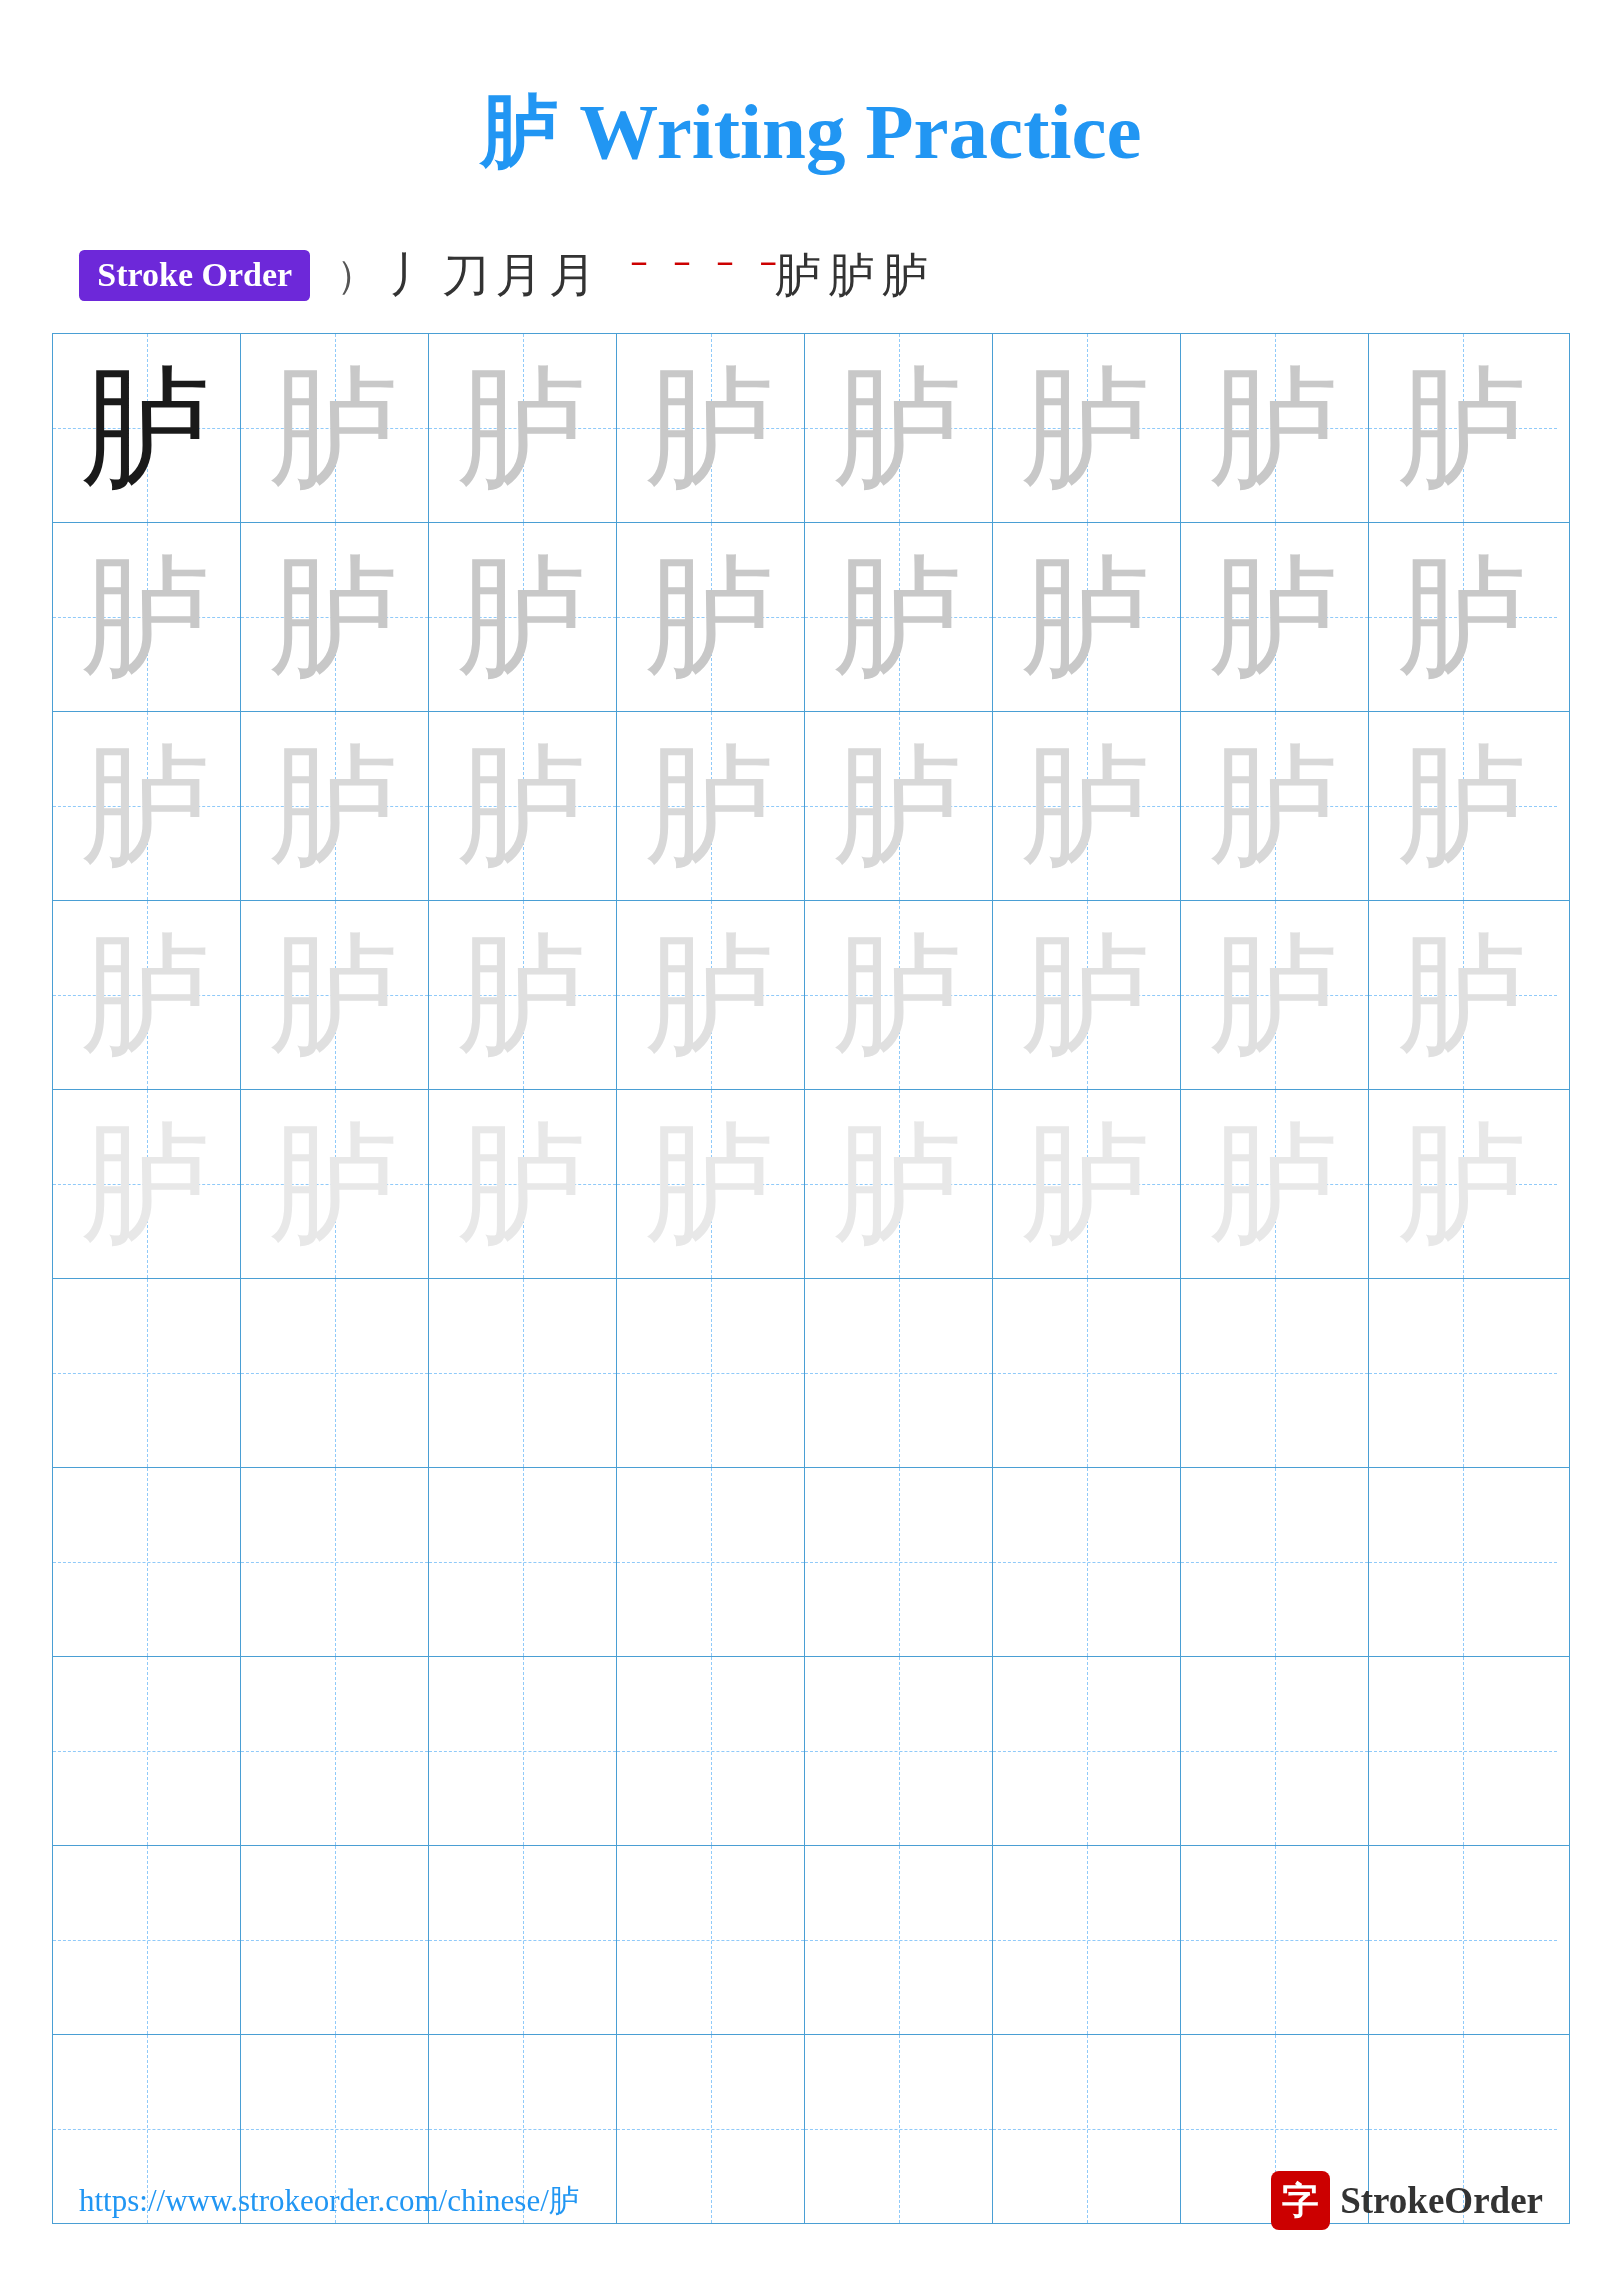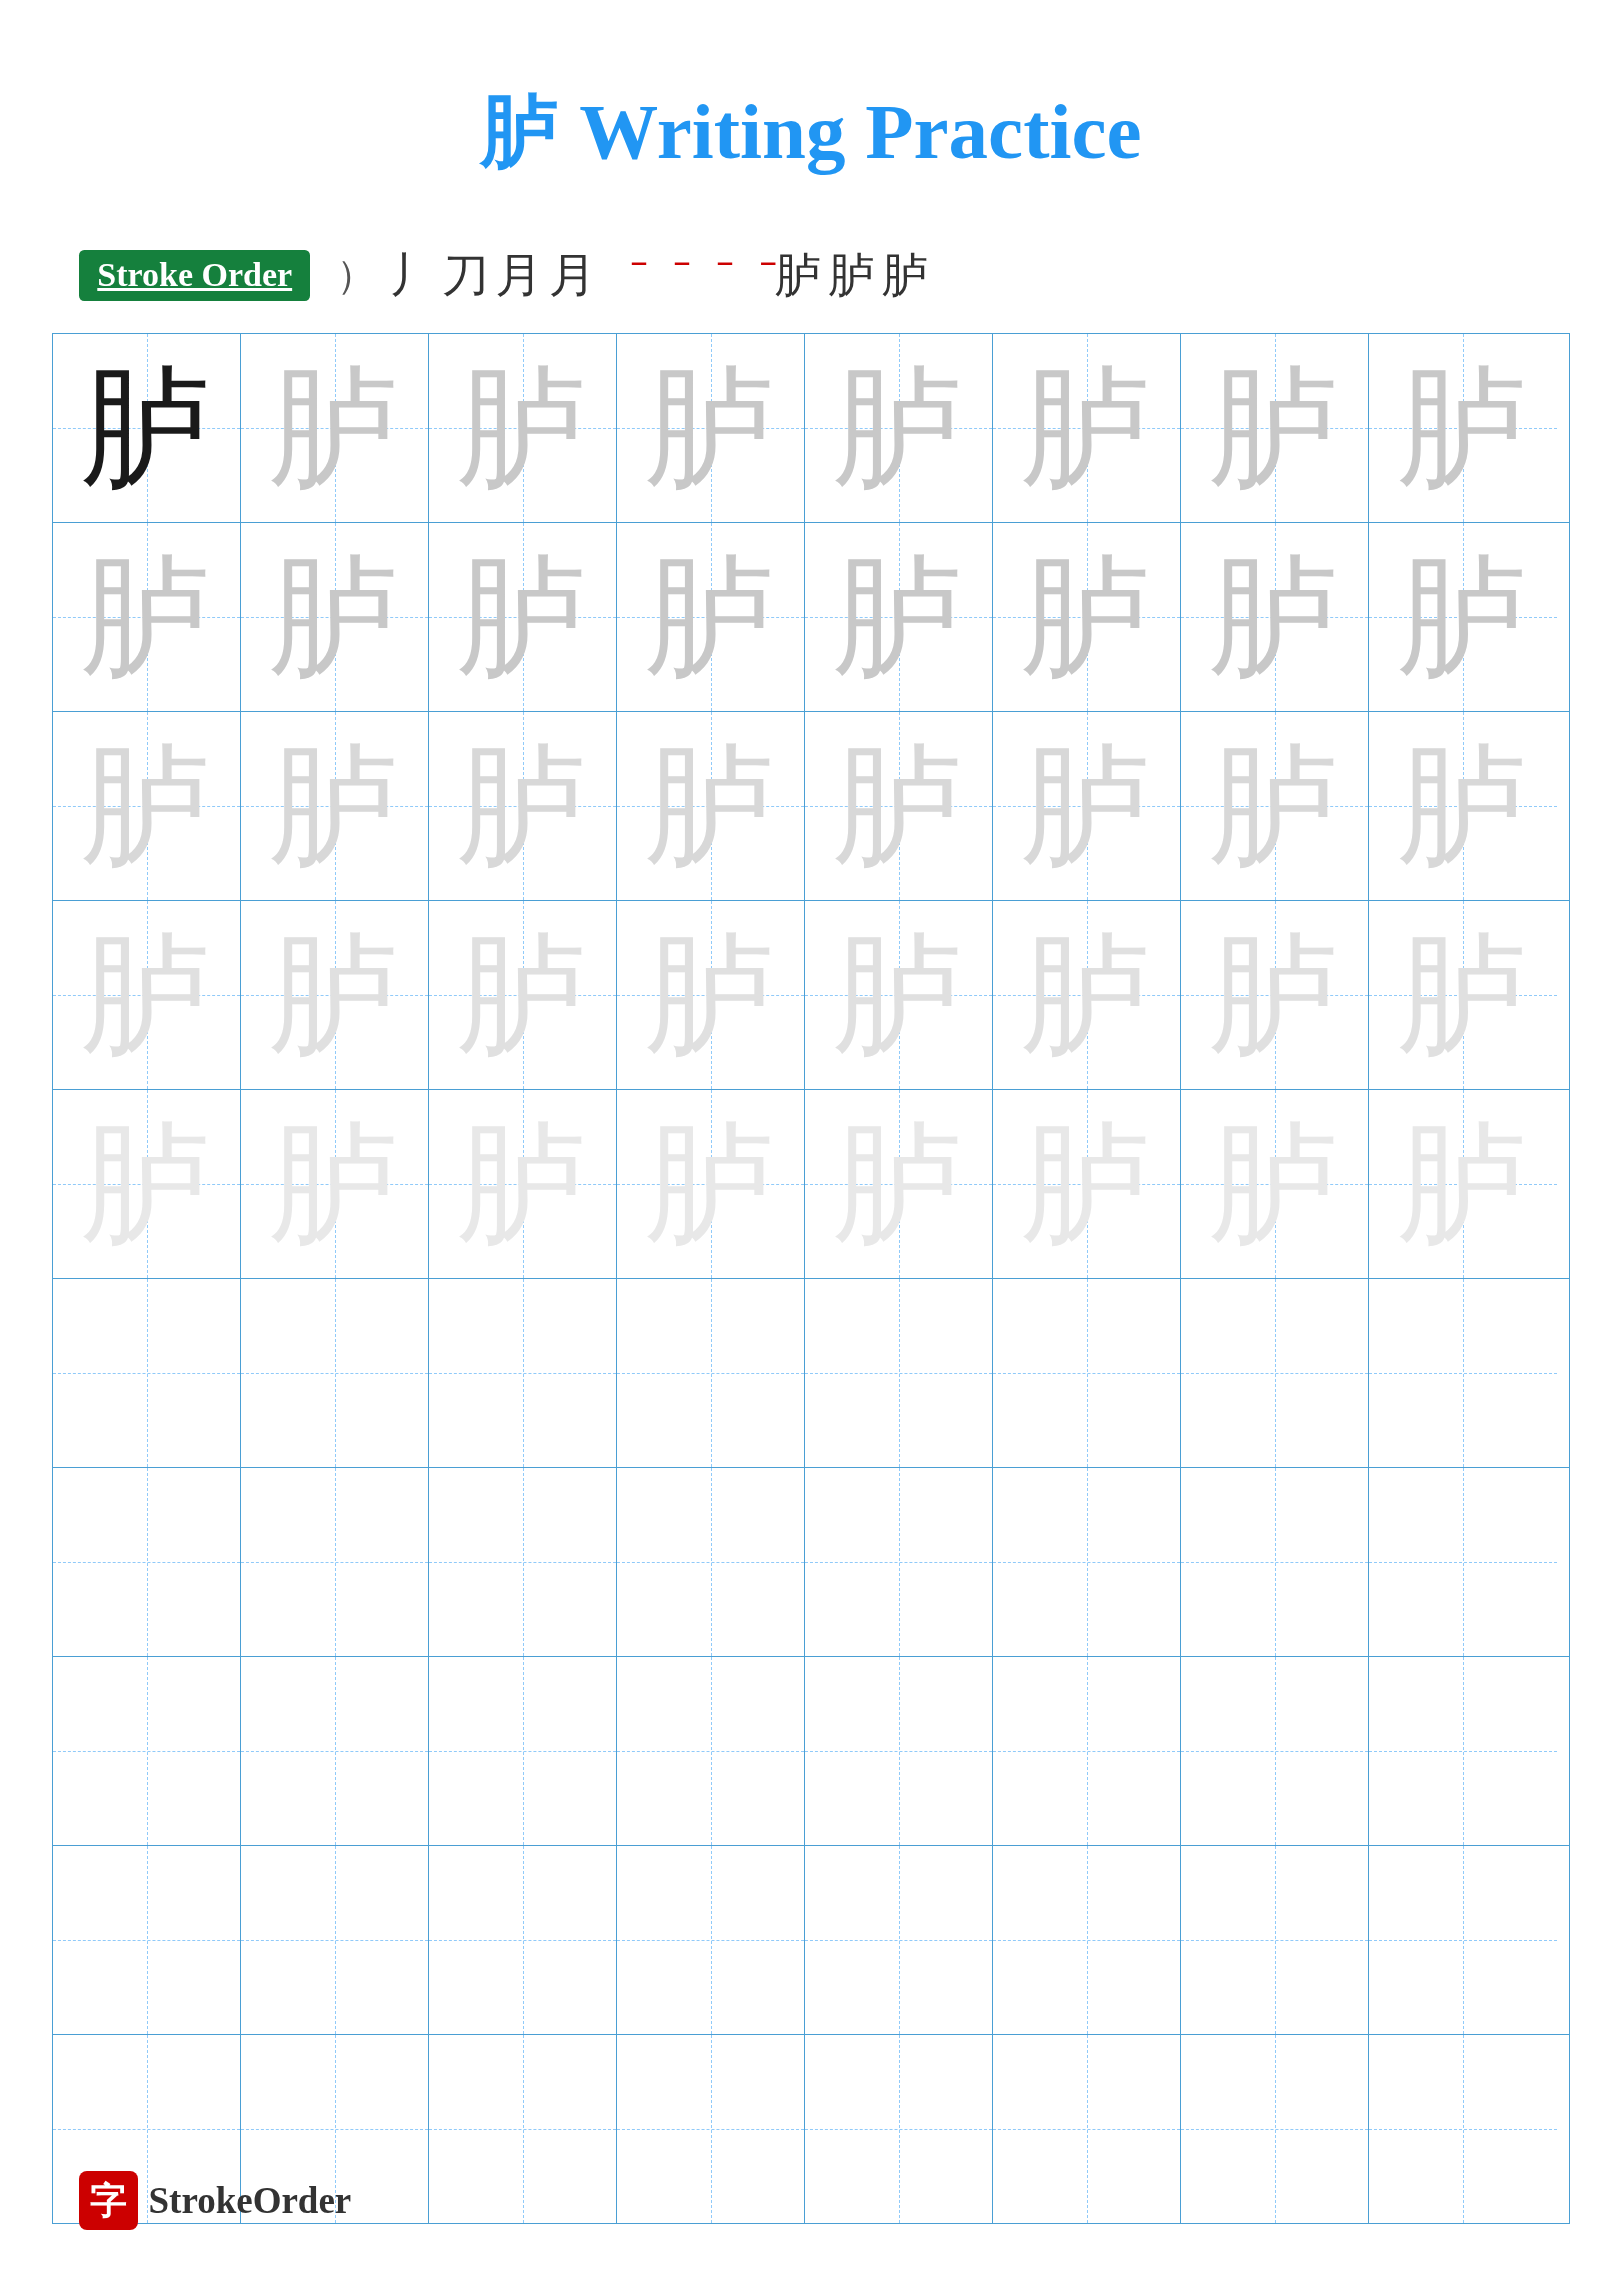--- a/index.html
+++ b/index.html
@@ -30,28 +30,27 @@
     }
 
     .stroke-order-section {
       display: flex;
       align-items: center;
       padding: 19.6px 79px 26px 79px;
       gap: 13px;
     }
 
     .stroke-order-badge {
-      background: #15803d;
+      background: #6d28d9;
       color: white;
       padding: 6.5px 18.3px;
       border-radius: 5.2px;
       font-size: 34px;
       font-weight: bold;
       white-space: nowrap;
-      text-decoration: underline;
     }
 
     .stroke-sequence {
       display: flex;
       align-items: center;
       gap: 6.5px;
       font-size: 47px;
       margin-left: 13px;
     }
 
@@ -406,20 +405,21 @@
     <div class="grid-cell"></div>
     <div class="grid-cell"></div>
     <div class="grid-cell"></div>
     <div class="grid-cell"></div>
     <div class="grid-cell"></div>
   </div>
 
 </div>
 
 <div class="footer">
+  <a class="footer-url">https://www.strokeorder.com/chinese/胪</a>
   <div class="footer-logo">
     <div class="logo-icon">
       <span>字</span>
     </div>
     <span class="logo-text">StrokeOrder</span>
   </div>
 </div>
 
 
 </body></html>

